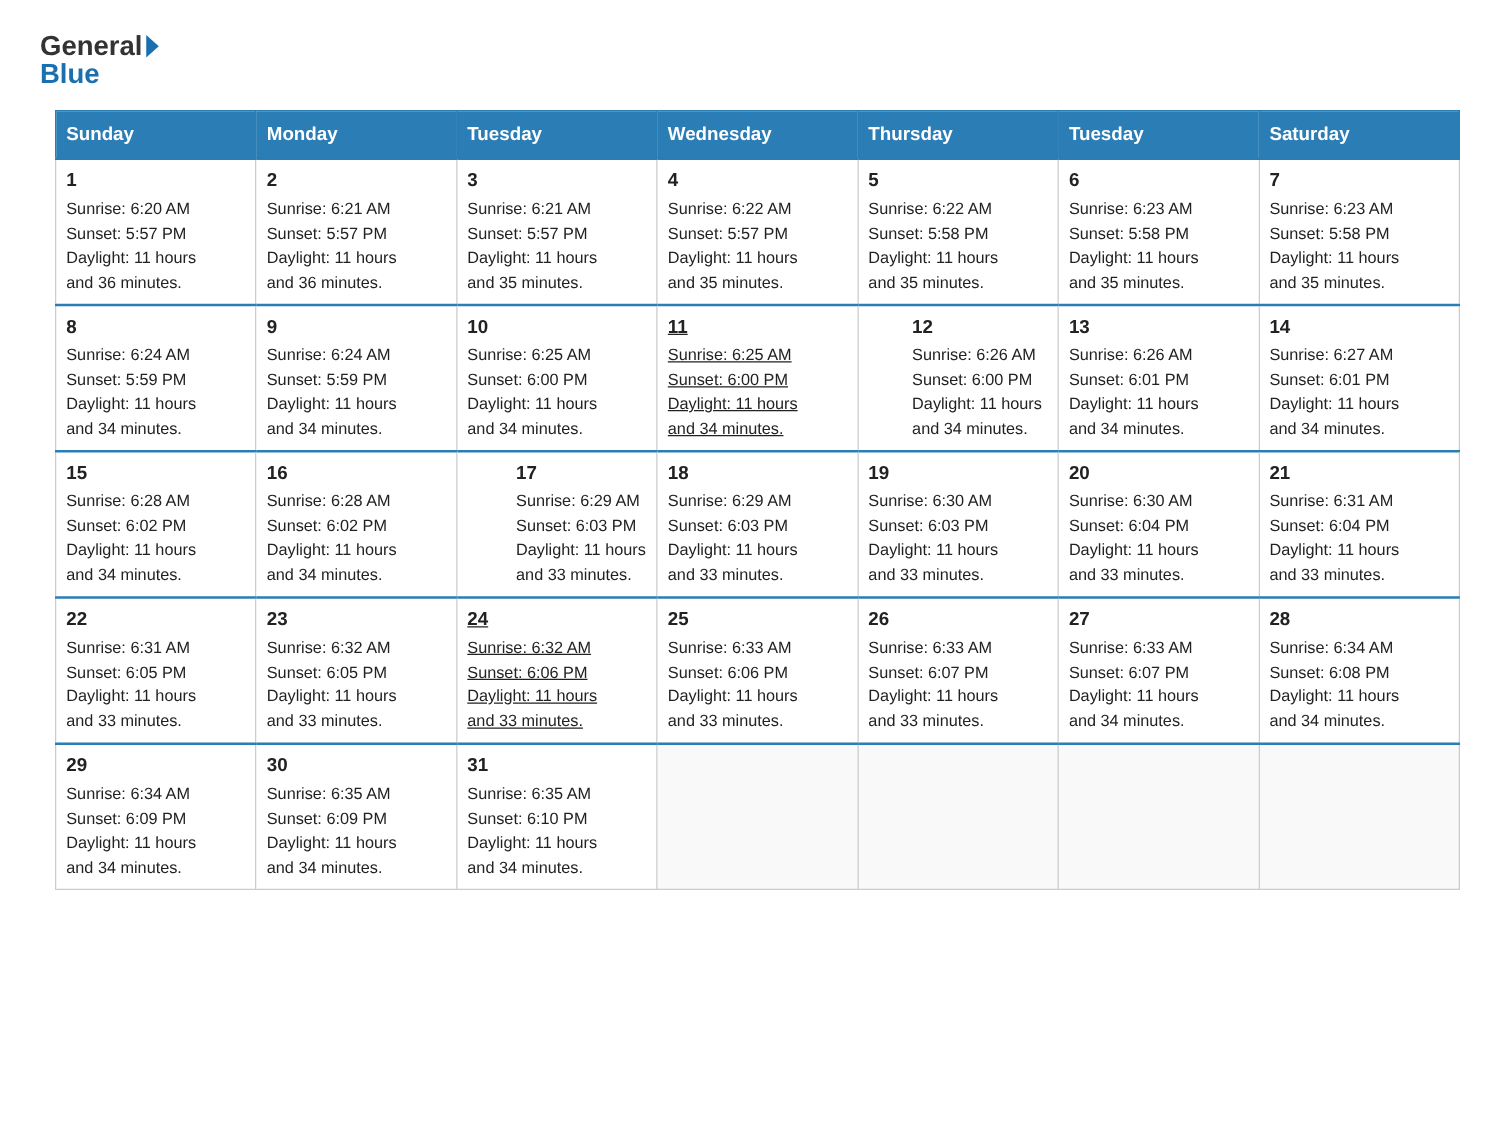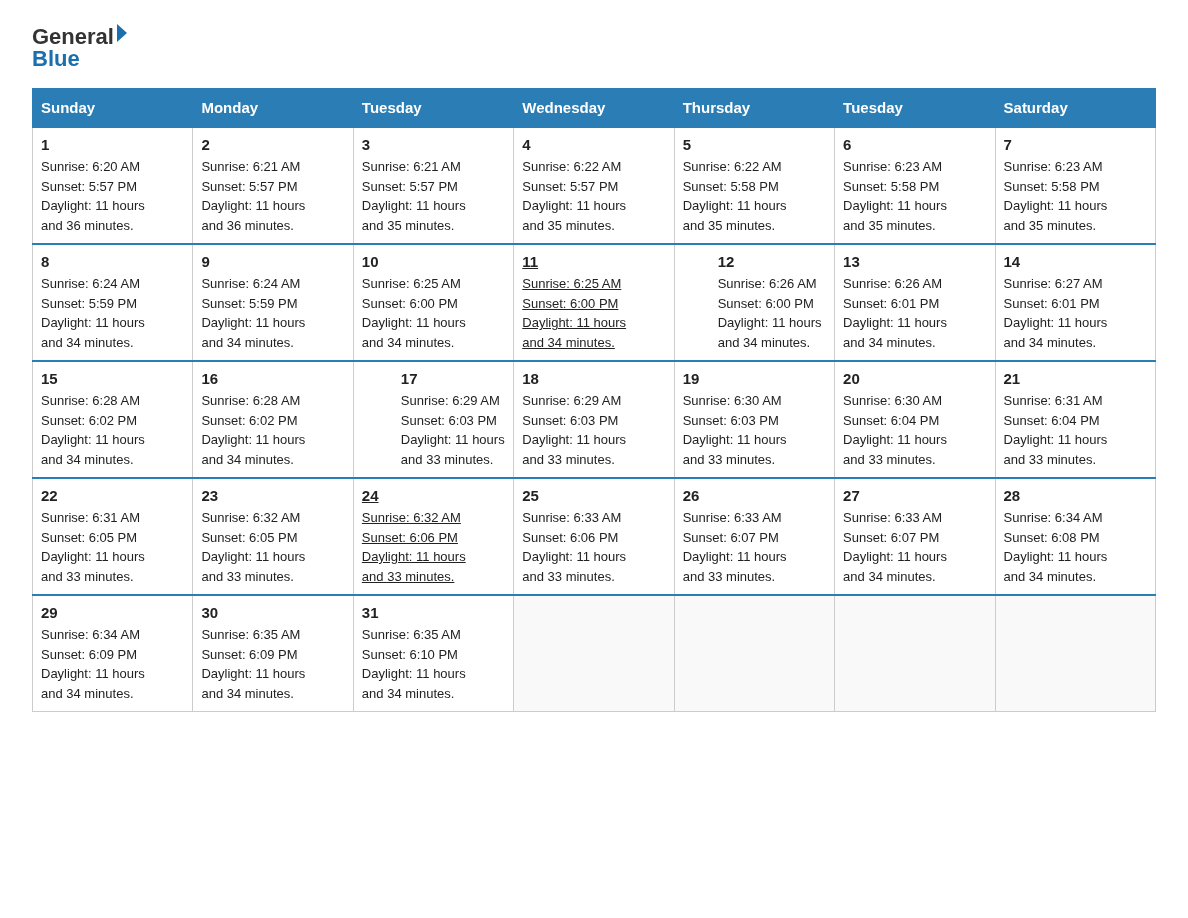--- a/index.html
+++ b/index.html
@@ -20,21 +20,21 @@
       display: flex;
       flex-direction: column;
       align-items: flex-start;
     }
     .logo-general {
       font-size: 22px;
       font-weight: bold;
       color: #333;
       letter-spacing: 0;
       display: flex;
-      align-items: flex-start;
+      align-items: center;
     }
     .logo-general span.blue-arrow {
       display: inline-block;
       width: 0;
       height: 0;
       border-left: 10px solid #1a6faf;
       border-top: 9px solid transparent;
       border-bottom: 9px solid transparent;
       margin-left: 3px;
       margin-right: 2px;
@@ -57,20 +57,21 @@
       margin-bottom: 4px;
     }
     .location {
       font-size: 20px;
       color: #555;
     }
     .calendar-table {
       width: 100%;
       border-collapse: collapse;
       table-layout: fixed;
+      margin-left: 12px;
     }
     .calendar-table thead tr th {
       background: #2a7db5;
       color: #fff;
       font-size: 15px;
       font-weight: bold;
       padding: 10px 8px;
       border: 1px solid #2a7db5;
       text-align: left;
     }

